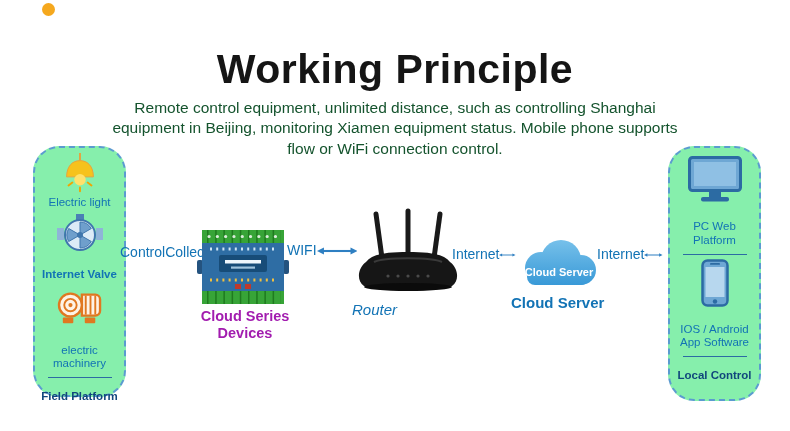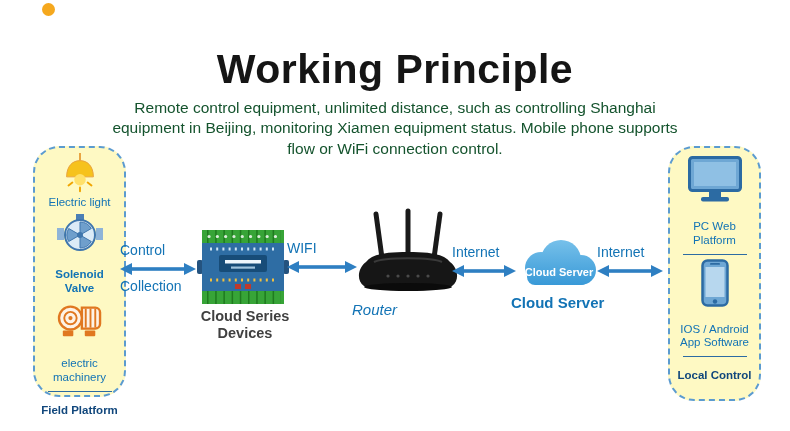--- a/index.html
+++ b/index.html
@@ -1,35 +1,35 @@
 <!DOCTYPE html>
 <html><head>
 <meta charset="utf-8">
 <style>
   html,body{margin:0;padding:0;background:#ffffff;}
   body{font-family:"Liberation Sans",sans-serif;}
   .canvas{position:relative;width:790px;height:431px;background:#fff;overflow:hidden;}
   .decor-dot{position:absolute;left:42px;top:3px;width:13px;height:13px;border-radius:50%;background:#f5a81e;}
   .title{position:absolute;top:46px;left:0;width:100%;text-align:center;font-size:41px;font-weight:700;color:#151515;letter-spacing:.5px;}
   .subtitle{position:absolute;top:98px;left:50%;transform:translateX(-50%);width:568px;text-align:center;font-size:15.5px;line-height:1.32;color:#14532d;}
-  .panel{position:absolute;top:146px;width:89px;height:243px;border:2px dashed #5b9bd0;border-radius:26px;display:flex;flex-direction:column;align-items:center;background:#fef9c3;}
+  .panel{position:absolute;top:146px;width:89px;height:243px;border:2px dashed #5b9bd0;border-radius:26px;display:flex;flex-direction:column;align-items:center;background:#86efac;}
   .panel.left{left:33px;padding-top:4px;}
   .panel.right{left:668px;padding-top:8px;}
   .icon{display:block;flex:none;}
   .mt2{margin-top:16px;} .mt4{margin-top:4px;}
   .p-label{color:#1273b5;font-size:11.5px;line-height:1.2;text-align:center;width:80px;}
   .p-label.bold{font-weight:700;}
   .p-footer{color:#11477c;font-size:11.5px;font-weight:700;text-align:center;margin-top:12px;}
   .p-divider{width:64px;border-top:1.5px solid #2c6ba3;margin-top:6px;}
-  .conn{position:absolute;display:flex;flex-direction:column;align-items:flex-start;}
+  .conn{position:absolute;display:flex;flex-direction:row;align-items:center;}
   .conn .lbl{color:#1273b5;font-size:14px;line-height:1.12;text-align:center;}
   .conn svg{display:block;margin:3px 0;}
   .node{position:absolute;display:flex;flex-direction:column;align-items:flex-start;}
   .node-label{color:#1273b5;font-size:15px;text-align:center;margin-top:5px;}
-  .device-label{color:#404040;font-size:14.5px;font-weight:700;line-height:1.15;width:96px;text-align:center;margin-top:4px;}
+  .device-label{color:#a21caf;font-size:14.5px;font-weight:700;line-height:1.15;width:96px;text-align:center;margin-top:4px;}
   .cloud-caption{color:#1273b5;font-size:15px;font-weight:700;margin-top:2px;}
 </style>
 </head>
 <body>
 
 <div class="canvas">
 
   <div class="decor-dot"></div>
 
   <div class="title">Working Principle</div>
@@ -53,21 +53,21 @@
       <rect x="39" y="14" width="7" height="12" fill="#8fb4d8"></rect>
       <rect x="19" y="0" width="8" height="7" fill="#4a7fb5"></rect>
       <circle cx="23" cy="21" r="15" fill="#dcebf7" stroke="#3f76ad" stroke-width="2"></circle>
       <g fill="#6f9fcc" stroke="#3f76ad" stroke-width="1">
         <path d="M23 21 L23 8 A13 13 0 0 1 34.3 14.5 Z"></path>
         <path d="M23 21 L34.3 27.5 A13 13 0 0 1 23 34 Z"></path>
         <path d="M23 21 L11.7 27.5 A13 13 0 0 1 11.7 14.5 Z"></path>
       </g>
       <circle cx="23" cy="21" r="3" fill="#3f76ad"></circle>
     </svg>
-    <div class="p-label bold mt2">Solenoid Valve</div>
+    <div class="p-label bold mt2">Internet Valve</div>
 
     <svg class="icon mt4" width="50" height="42" viewBox="0 0 50 44">
       <g fill="#fef3e6" stroke="#e07820" stroke-width="2.5">
         <path d="M27 9 h14 a5 5 0 0 1 5 5 v12 a5 5 0 0 1 -5 5 h-14 z"></path>
         <circle cx="15" cy="20" r="12"></circle>
       </g>
       <g fill="none" stroke="#e07820" stroke-width="2">
         <circle cx="15" cy="20" r="6.5"></circle>
         <line x1="31" y1="10" x2="31" y2="30"></line>
         <line x1="36" y1="10" x2="36" y2="30"></line>

